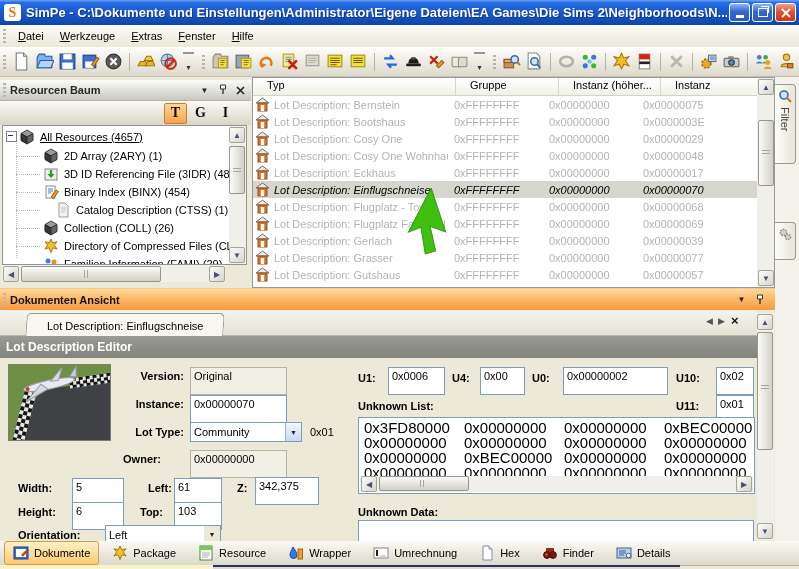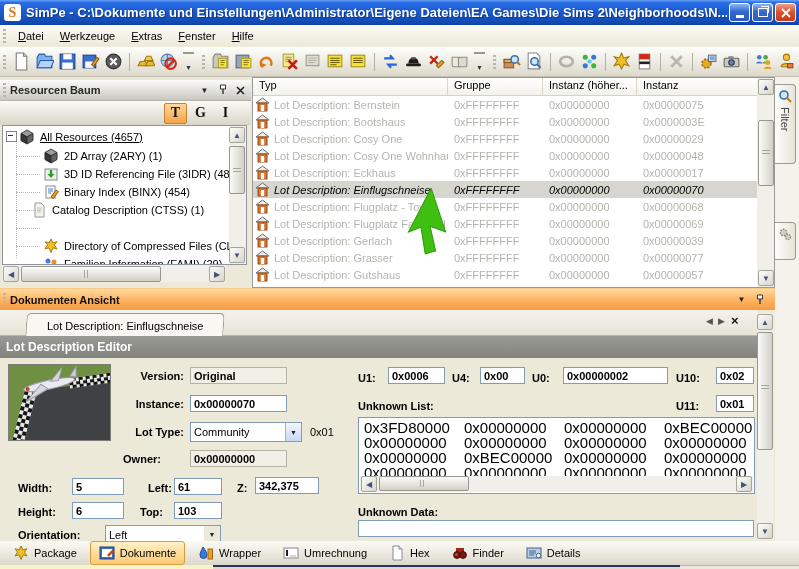--- a/index.html
+++ b/index.html
@@ -52,21 +52,21 @@
   .sbtn{position:absolute;width:16px;height:16px;background:linear-gradient(135deg,#fdfdfb,#d7d5ca);border:1px solid #a5a49a;
     border-radius:2px;display:flex;align-items:center;justify-content:center;font-size:8px;color:#45507b;box-sizing:border-box;}
   .sthumb{position:absolute;background:linear-gradient(90deg,#fbfbf9,#d2d0c6);border:1px solid #98978d;border-radius:2px;box-sizing:border-box;}
   .sthumb.h{background:linear-gradient(180deg,#fbfbf9,#d2d0c6);}
   .sthumb .rid{position:absolute;left:3px;right:3px;top:45%;height:5px;background:repeating-linear-gradient(180deg,#a9a79b 0 1px,transparent 1px 3px);}
   .sthumb.h .rid{left:45%;right:auto;top:3px;bottom:3px;height:auto;width:6px;background:repeating-linear-gradient(90deg,#a9a79b 0 1px,transparent 1px 3px);}
   
   .rlist{position:absolute;left:252px;top:77px;width:523px;height:211px;background:#fff;border:1px solid #9a9a94;box-sizing:border-box;}
   .rl-hdr{position:absolute;left:0;top:0;right:17px;height:17px;background:linear-gradient(180deg,#ffffff,#f2f1ea);
     border-bottom:1px solid #d5d2c6;display:flex;font-size:11px;color:#000;}
-  .rl-col{box-sizing:border-box;padding:1px 0 6px 6px;border-right:1px solid #d9d6cb;white-space:nowrap;overflow:hidden;}
+  .rl-col{box-sizing:border-box;padding:1px 0 6px 6px;border-right:1px solid #d9d6cb;white-space:nowrap;overflow:hidden;margin-left:8px;}
   .rrow{position:absolute;left:0;right:17px;height:17px;display:flex;align-items:center;font-size:11px;color:#b4b4ae;white-space:nowrap;}
   .rrow.sel{background:#d6d6ce;color:#000;font-style:italic;}
   .rcell{box-sizing:border-box;padding-left:6px;overflow:hidden;flex:none;}
   .rcell.c0{padding-left:2px;display:flex;align-items:center;}
   .house{width:15px;height:15px;margin-right:4px;flex:none;}
   
   .redge{position:absolute;left:775px;top:77px;width:24px;height:492px;background:#f4f2ea;}
   .vtab{position:absolute;left:0;width:21px;background:linear-gradient(90deg,#fdfdfa,#e7e4d8);border:1px solid #9c9b92;
     border-left:none;border-radius:0 4px 4px 0;display:flex;flex-direction:column;align-items:center;padding-top:4px;box-sizing:border-box;}
   .vtab .vtxt{writing-mode:vertical-rl;font-size:11px;color:#444;margin-top:4px;}
@@ -76,22 +76,22 @@
   .tabstrip{position:absolute;left:0;top:310px;width:757px;height:26px;background:linear-gradient(180deg,#f5f3ec,#e6e3d6);
     border-bottom:1px solid #b9b6aa;box-sizing:border-box;}
   .doctab{position:absolute;left:26px;top:3px;width:196px;height:23px;background:#f8f7f1;border:1px solid #9a9a90;border-bottom:none;
     border-radius:5px 5px 0 0;display:flex;align-items:center;justify-content:center;font-size:11px;color:#000;transform:skewX(-4deg);}
   .doctab span{transform:skewX(4deg);}
   .ts-ctl{position:absolute;top:6px;font-size:9px;color:#555;}
   .graybar{position:absolute;left:0;top:336px;width:757px;height:22px;background:linear-gradient(180deg,#9a9a94,#83837d);
     color:#fff;font-weight:bold;font-size:12px;display:flex;align-items:center;padding-left:6px;box-sizing:border-box;}
   .lbl{position:absolute;font-size:11px;font-weight:bold;color:#000;white-space:nowrap;}
   .val{position:absolute;font-size:11px;color:#000;white-space:nowrap;}
-  .field{position:absolute;height:17px;background:#fff;border:1px solid #7f9db9;font-size:11px;color:#000;
-    padding:2px 3px 0;box-sizing:border-box;white-space:nowrap;overflow:hidden;font-weight:bold;}
+  .field{position:absolute;height:28px;background:#fff;border:1px solid #7f9db9;font-size:11px;color:#000;
+    padding:2px 3px 0;box-sizing:border-box;white-space:nowrap;overflow:hidden;}
   .field.dis{background:#f2f0e6;border-color:#b5b2a3;}
   .combo{position:absolute;height:20px;background:#fff;border:1px solid #7f9db9;box-sizing:border-box;display:flex;align-items:center;}
   .combo .ctext{flex:1;font-size:11px;padding-left:3px;white-space:nowrap;overflow:hidden;}
   .combo .dd{width:16px;height:100%;background:linear-gradient(180deg,#f3f7fd,#c5d8f3);border-left:1px solid #9db4d8;
     display:flex;align-items:center;justify-content:center;font-size:7px;color:#223;box-sizing:border-box;}
   .ulist{position:absolute;left:358px;top:417px;width:397px;height:77px;border:1px solid #7f9db9;background:#fff;box-sizing:border-box;}
   .ulrow{display:grid;grid-template-columns:100px 100px 100px 1fr;font-size:15px;color:#000;height:14px;padding:1px 0 0 5px;}
   .thumb{position:absolute;left:8px;top:364px;width:103px;height:77px;border:1px solid #7d7d77;background:#6f8f42;overflow:hidden;box-sizing:border-box;}
   .thumb .lot{position:absolute;left:0;top:0;width:103px;height:77px;background:#404145;clip-path:polygon(30% 32%,100% 20%,100% 100%,6% 100%);}
   .thumb .chk1{position:absolute;left:8px;top:22px;width:12px;height:70px;transform:rotate(14deg);
@@ -343,26 +343,34 @@
       <span>3D ID Referencing File (3IDR) (480</span>
     </div>
     <div class="tree-row" style="left:40px;top:57px;">
       <svg class="tree-ico" viewBox="0 0 16 16">
           <rect x="3" y="2" width="9" height="12" fill="#fff" stroke="#889"></rect>
           <path d="M5 5h5M5 7h5M5 9h3" stroke="#4a78c8"></path>
           <path d="M8 13l5-7 2.4 1.6-5 7z" fill="#e8a020" stroke="#906010"></path>
         </svg>
       <span>Binary Index (BINX) (454)</span>
     </div>
-    <div class="tree-row" style="left:28px;top:75px;">
+    <div class="tree-row" style="left:52px;top:75px;">
       <svg class="tree-ico" viewBox="0 0 16 16">
           <path d="M4 1h6l3 3v11H4z" fill="#f4f4ee" stroke="#999"></path>
           <path d="M6 6h5M6 8h5M6 10h4" stroke="#c4c4bc"></path>
         </svg>
       <span>Catalog Description (CTSS) (1)</span>
+    </div>
+    <div class="tree-row" style="left:40px;top:93px;">
+      <svg class="tree-ico" viewBox="0 0 16 16">
+          <polygon points="8,1 14,4.5 8,8 2,4.5" fill="#9a9a9a" stroke="#444"></polygon>
+          <polygon points="2,4.5 8,8 8,15 2,11.5" fill="#35353a" stroke="#222"></polygon>
+          <polygon points="14,4.5 8,8 8,15 14,11.5" fill="#63636a" stroke="#333"></polygon>
+        </svg>
+      <span>Collection (COLL) (26)</span>
     </div>
     <div class="tree-row" style="left:40px;top:111px;">
       <svg class="tree-ico" viewBox="0 0 16 16">
           <path d="M8 1l1.8 3.8 4.2-1-2.6 3.2 2.6 4-4-1.2L8 14.5l-2-4.7-4 1.2 2.6-4L2 3.8l4.2 1z" fill="#f0c028" stroke="#a87808"></path>
         </svg>
       <span>Directory of Compressed Files (CLS</span>
     </div>
     <div class="tree-row" style="left:40px;top:129px;">
       <svg class="tree-ico" viewBox="0 0 16 16">
           <circle cx="5" cy="5" r="2.5" fill="#4a7ad8"></circle>
@@ -687,33 +695,41 @@
   <div class="field" style="left:358px;top:520px;width:396px;"></div>
 
   <div class="sbtrack" style="left:757px;top:313px;width:17px;height:227px;"></div>
   <div class="sbtn" style="left:757px;top:314px;">▲</div>
   <div class="sthumb" style="left:757px;top:332px;width:16px;height:118px;">
       <span class="rid"></span>
     </div>
   <div class="sbtn" style="left:757px;top:523px;">▼</div>
 
   <div class="btabs">
-    <div class="btab">
-      <svg viewBox="0 0 16 16">
-          <path d="M8 1l1.8 3.8 4.2-1-2.6 3.2 2.6 4-4-1.2L8 14.5l-2-4.7-4 1.2 2.6-4L2 3.8l4.2 1z" fill="#f0c028" stroke="#a87808"></path>
-        </svg>
-      <span>Package</span>
-    </div>
     <div class="btab sel">
       <svg viewBox="0 0 16 16">
           <rect x="1" y="2" width="14" height="12" fill="#3a6ed0" stroke="#1d3f85"></rect>
           <rect x="3" y="4" width="10" height="8" fill="#fff"></rect>
           <path d="M8 10l5-5 1.8 1.8-5 5z" fill="#d04018"></path>
         </svg>
       <span>Dokumente</span>
+    </div>
+    <div class="btab">
+      <svg viewBox="0 0 16 16">
+          <path d="M8 1l1.8 3.8 4.2-1-2.6 3.2 2.6 4-4-1.2L8 14.5l-2-4.7-4 1.2 2.6-4L2 3.8l4.2 1z" fill="#f0c028" stroke="#a87808"></path>
+        </svg>
+      <span>Package</span>
+    </div>
+    <div class="btab">
+      <svg viewBox="0 0 16 16">
+          <rect x="2" y="1" width="12" height="14" fill="#fff" stroke="#4a8a3a"></rect>
+          <rect x="2" y="1" width="12" height="4" fill="#78c858"></rect>
+          <path d="M4 8h8M4 10h8M4 12h6" stroke="#9ab49a"></path>
+        </svg>
+      <span>Resource</span>
     </div>
     <div class="btab">
       <svg viewBox="0 0 16 16">
           <path d="M5 2C3 6 2 8 2 10a3.5 3.5 0 0 0 7 0C9 8 7.5 5.5 5 2z" fill="#3878e0" stroke="#1d4a9a"></path>
           <rect x="10" y="4" width="4.5" height="10" fill="#f0a020" stroke="#a06810"></rect>
         </svg>
       <span>Wrapper</span>
     </div>
     <div class="btab">
       <svg viewBox="0 0 16 16">

